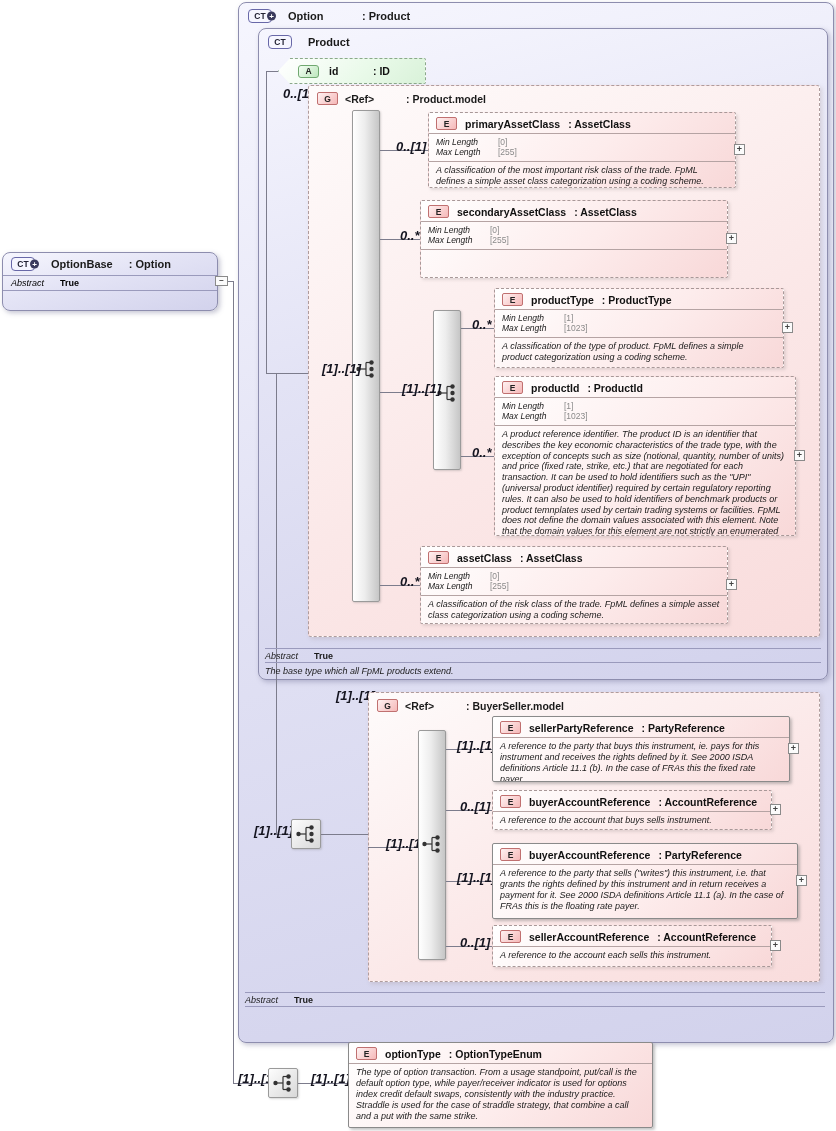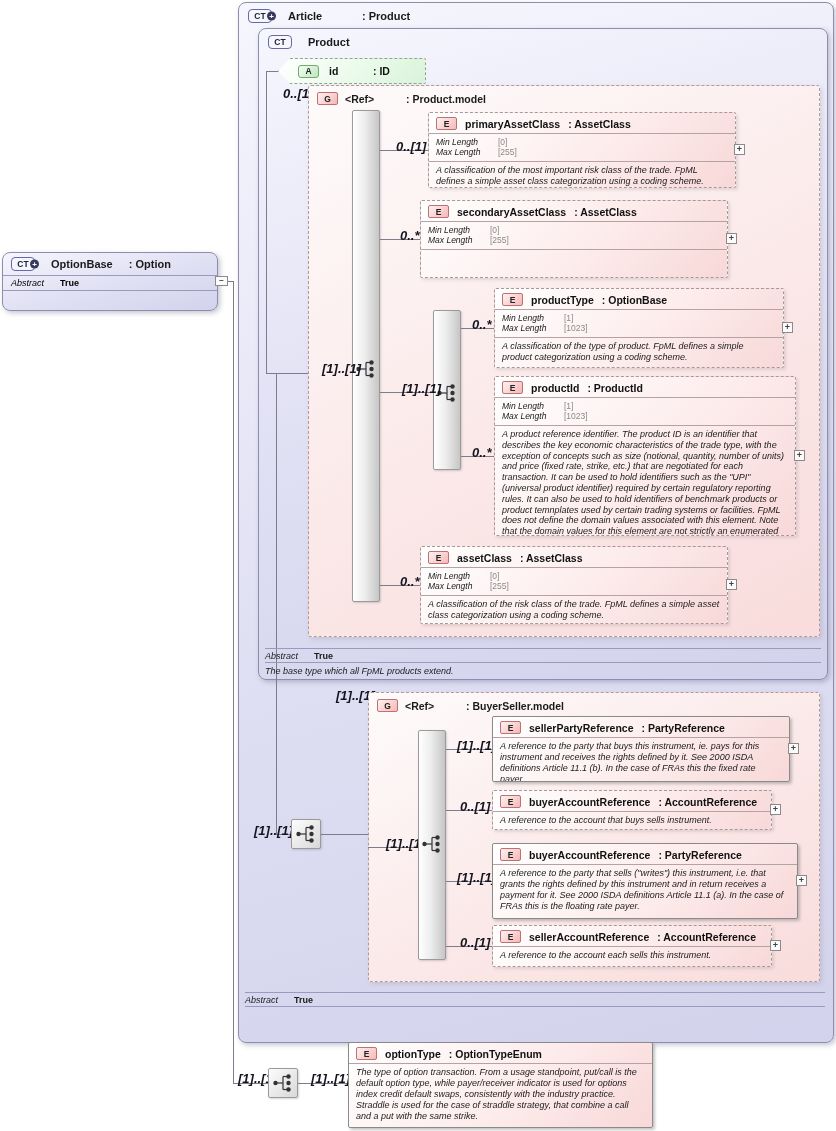--- a/index.html
+++ b/index.html
@@ -107,21 +107,21 @@
 </svg>
 
 <div class="canvas">
 
   <div class="ct-box" style="left:238px;top:2px;width:596px;height:1041px">
     <div class="ct-header">
       <span class="icon-ct">
           <span>CT</span>
           <span class="ct-plus">+</span>
         </span>
-      <span class="ct-name-fixed">Article</span>
+      <span class="ct-name-fixed">Option</span>
       <span>: Product</span>
     </div>
   </div>
 
   <div class="ct-box" style="left:258px;top:28px;width:570px;height:652px">
     <div class="ct-header">
       <span class="icon-ct">
           <span>CT</span>
         </span>
       <span>Product</span>
@@ -245,21 +245,21 @@
         </div>
     </div>
   </div>
   <div class="plus-box" style="left:726px;top:233px">+</div>
 
   <span class="card" style="left:472px;top:317px">0..*</span>
   <div class="elem dashed" style="left:494px;top:288px;width:290px;height:80px">
     <div class="elem-header">
       <span class="icon-e">E</span>
       <span>productType</span>
-      <span>: OptionBase</span>
+      <span>: ProductType</span>
     </div>
     <div class="facets">
       <div class="facet-row">
           <span class="facet-label">Min Length</span>
           <span class="facet-value">[1]</span>
         </div>
       <div class="facet-row">
           <span class="facet-label">Max Length</span>
           <span class="facet-value">[1023]</span>
         </div>

